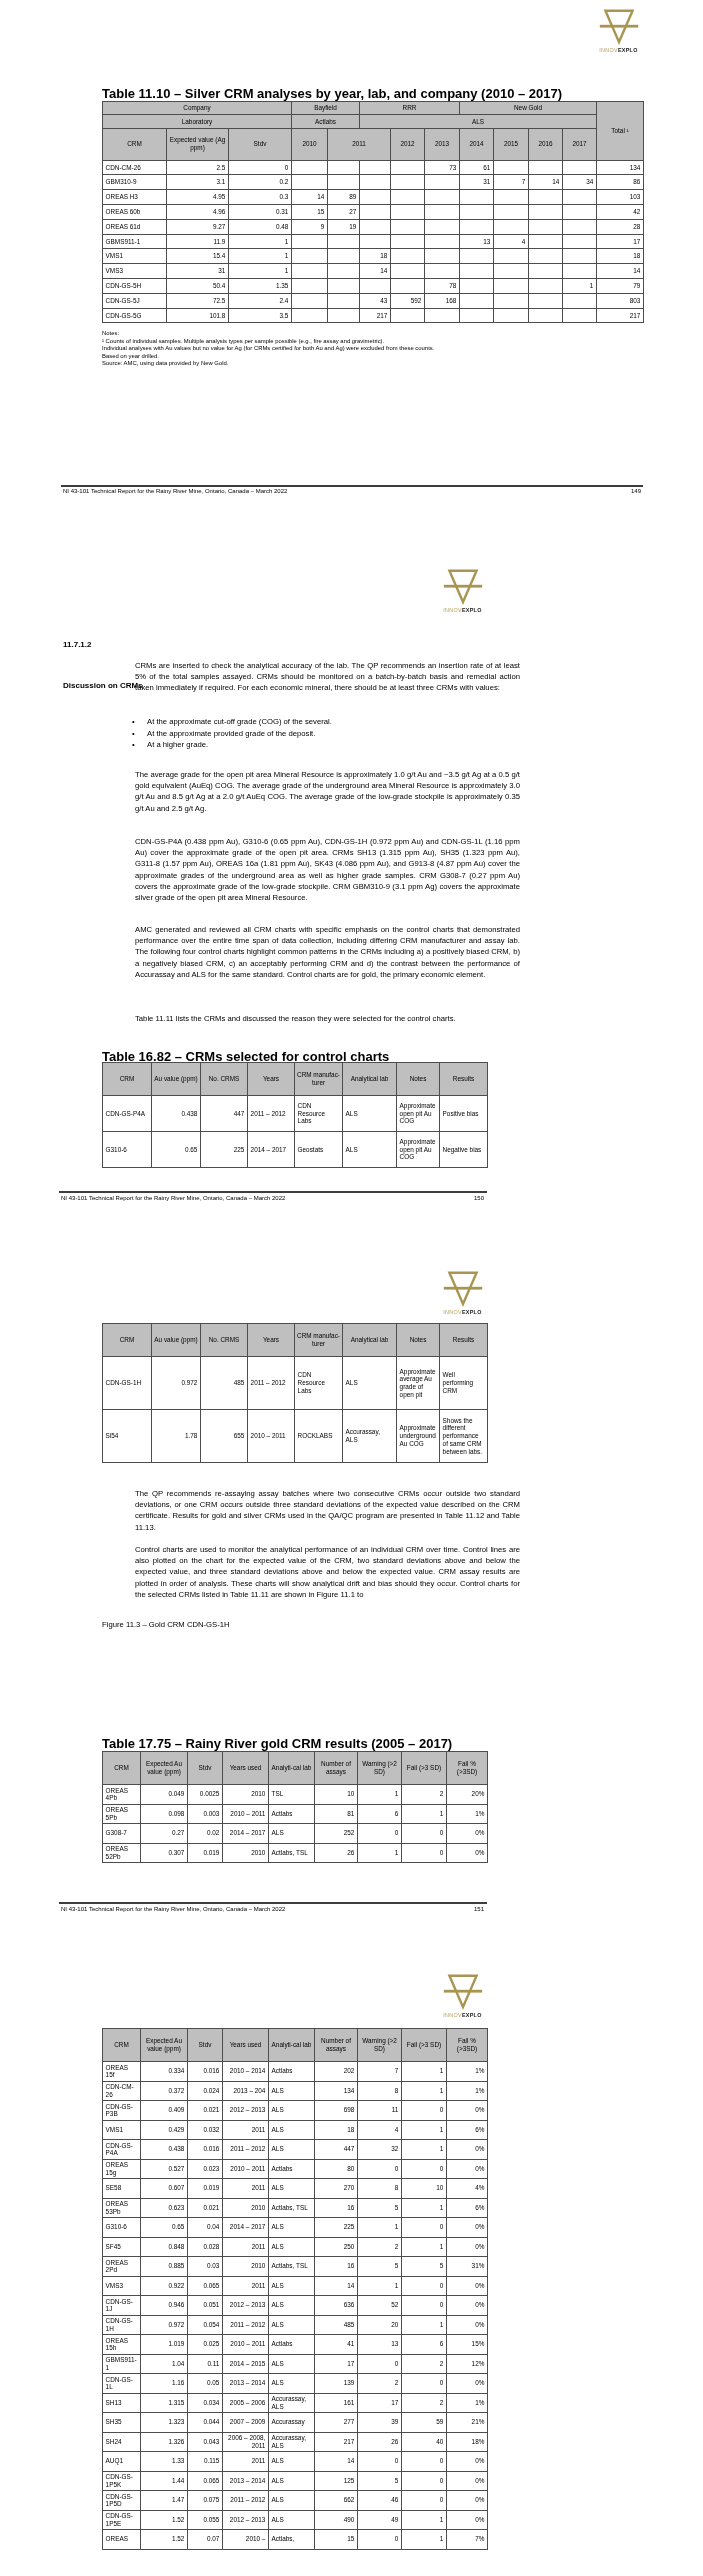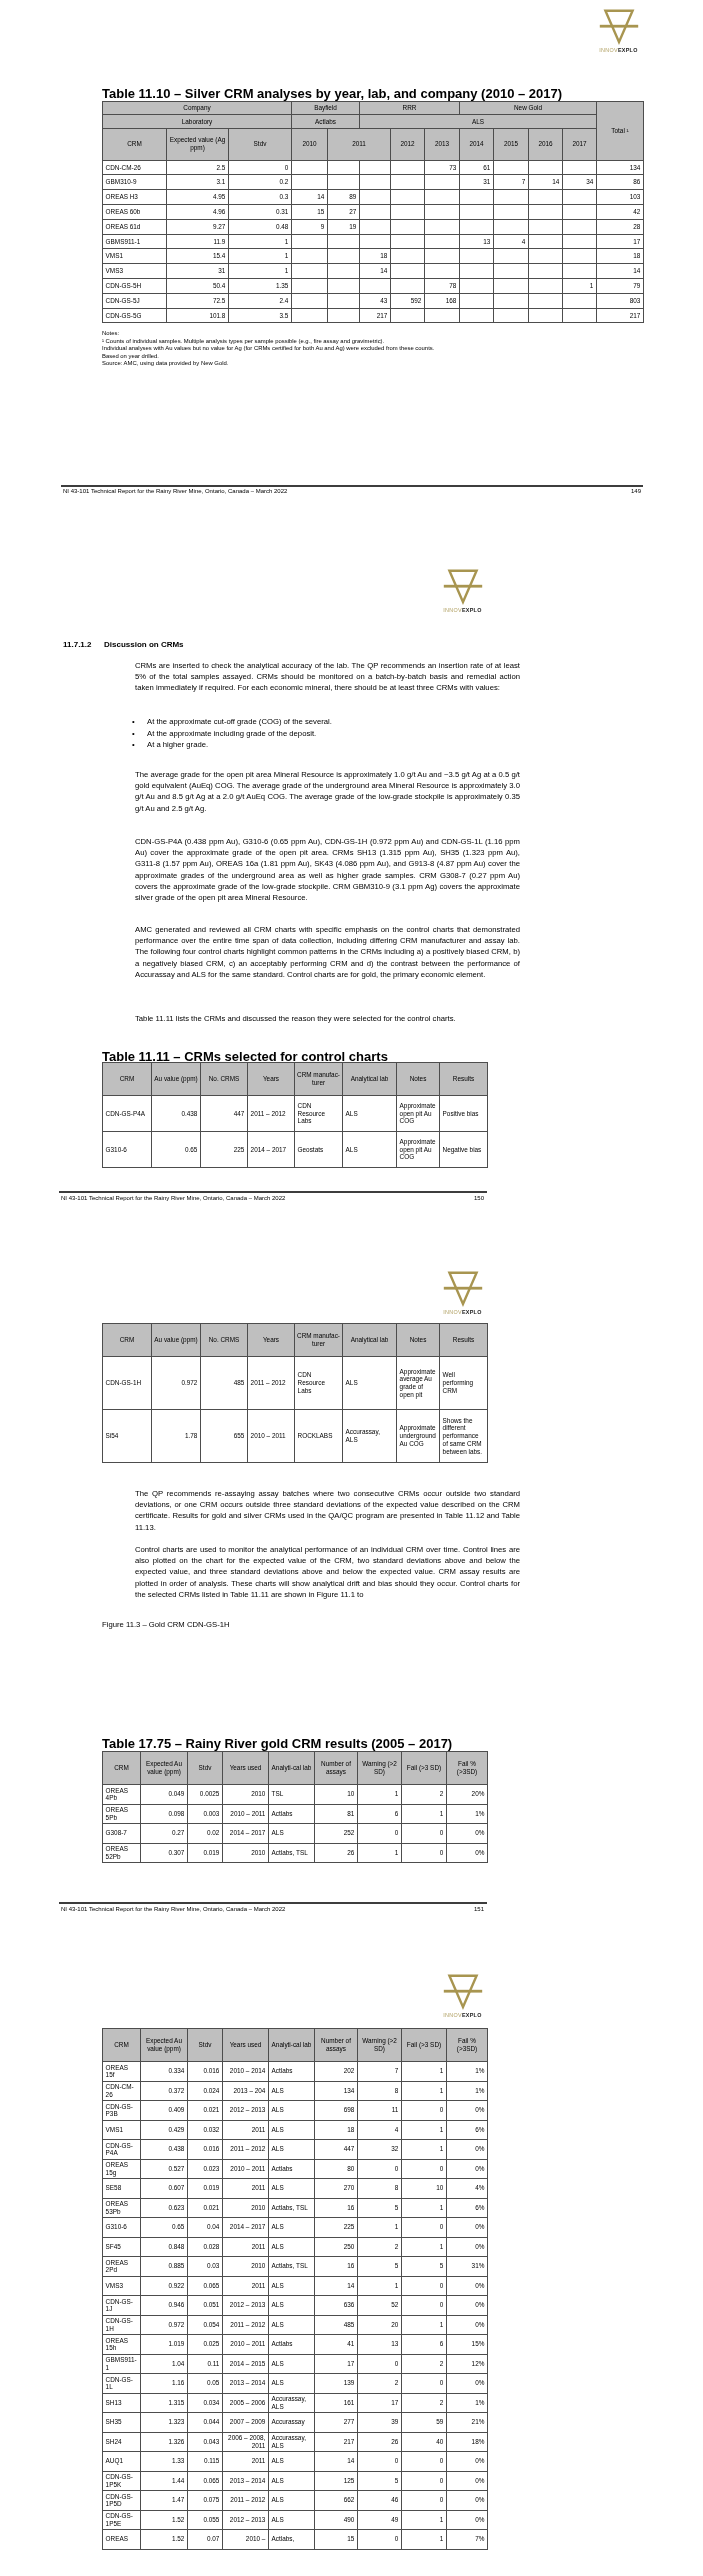--- a/index.html
+++ b/index.html
@@ -294,48 +294,48 @@
   <div class="abs logo" style="left:438px;top:567px;">
     <span>
       <svg width="40" height="38" viewBox="0 0 100 92">
         <polygon points="16,8 84,8 50,86" fill="none" stroke="#a89550" stroke-width="6"></polygon>
         <rect x="2" y="43" width="96" height="7" fill="#a89550"></rect>
       </svg>
     </span>
     <div class="wordmark"><span class="g">INNOV</span><span class="d">EXPLO</span></div>
   </div>
 
-  <div class="abs heading" style="left:63px;top:640px;">
+  <div class="abs heading" style="left:63px;top:640px;flex-direction:column;">
     <span class="num">11.7.1.2</span>
     <span>Discussion on CRMs</span>
   </div>
 
   <div class="abs para" style="left:102px;top:660px;">CRMs are inserted to check the analytical accuracy of the lab. The QP recommends an insertion rate of at least 5% of the total samples assayed. CRMs should be monitored on a batch-by-batch basis and remedial action taken immediately if required. For each economic mineral, there should be at least three CRMs with values:</div>
 
   <div class="abs bullets" style="left:132px;top:716px;">
     <div class="bullet-row">
       <span class="bm">•</span>
       <span>At the approximate cut-off grade (COG) of the several.</span>
     </div>
     <div class="bullet-row">
       <span class="bm">•</span>
-      <span>At the approximate including grade of the deposit.</span>
+      <span>At the approximate provided grade of the deposit.</span>
     </div>
     <div class="bullet-row">
       <span class="bm">•</span>
       <span>At a higher grade.</span>
     </div>
   </div>
 
   <div class="abs para" style="left:102px;top:769px;">The average grade for the open pit area Mineral Resource is approximately 1.0 g/t Au and ~3.5 g/t Ag at a 0.5 g/t gold equivalent (AuEq) COG. The average grade of the underground area Mineral Resource is approximately 3.0 g/t Au and 8.5 g/t Ag at a 2.0 g/t AuEq COG. The average grade of the low-grade stockpile is approximately 0.35 g/t Au and 2.5 g/t Ag.</div>
   <div class="abs para" style="left:102px;top:836px;">CDN-GS-P4A (0.438 ppm Au), G310-6 (0.65 ppm Au), CDN-GS-1H (0.972 ppm Au) and CDN-GS-1L (1.16 ppm Au) cover the approximate grade of the open pit area. CRMs SH13 (1.315 ppm Au), SH35 (1.323 ppm Au), G311-8 (1.57 ppm Au), OREAS 16a (1.81 ppm Au), SK43 (4.086 ppm Au), and G913-8 (4.87 ppm Au) cover the approximate grades of the underground area as well as higher grade samples. CRM G308-7 (0.27 ppm Au) covers the approximate grade of the low-grade stockpile. CRM GBM310-9 (3.1 ppm Ag) covers the approximate silver grade of the open pit area Mineral Resource.</div>
   <div class="abs para" style="left:102px;top:924px;">AMC generated and reviewed all CRM charts with specific emphasis on the control charts that demonstrated performance over the entire time span of data collection, including differing CRM manufacturer and assay lab. The following four control charts highlight common patterns in the CRMs including a) a positively biased CRM, b) a negatively biased CRM, c) an acceptably performing CRM and d) the contrast between the performance of Accurassay and ALS for the same standard. Control charts are for gold, the primary economic element.</div>
   <div class="abs para" style="left:102px;top:1013px;">Table 11.11 lists the CRMs and discussed the reason they were selected for the control charts.</div>
 
-  <div class="abs caption" style="left:102px;top:1049px;">Table 11.11 – CRMs selected for control charts</div>
+  <div class="abs caption" style="left:102px;top:1049px;">Table 16.82 – CRMs selected for control charts</div>
   <div class="abs" id="t1111" style="left:102px;top:1062px;">
       <table class="doc-table" style="width: 385px;">
         <colgroup>
           <col style="width: 49px;">
           <col style="width: 49px;">
           <col style="width: 47px;">
           <col style="width: 47px;">
           <col style="width: 48px;">
           <col style="width: 54px;">
           <col style="width: 43px;">

